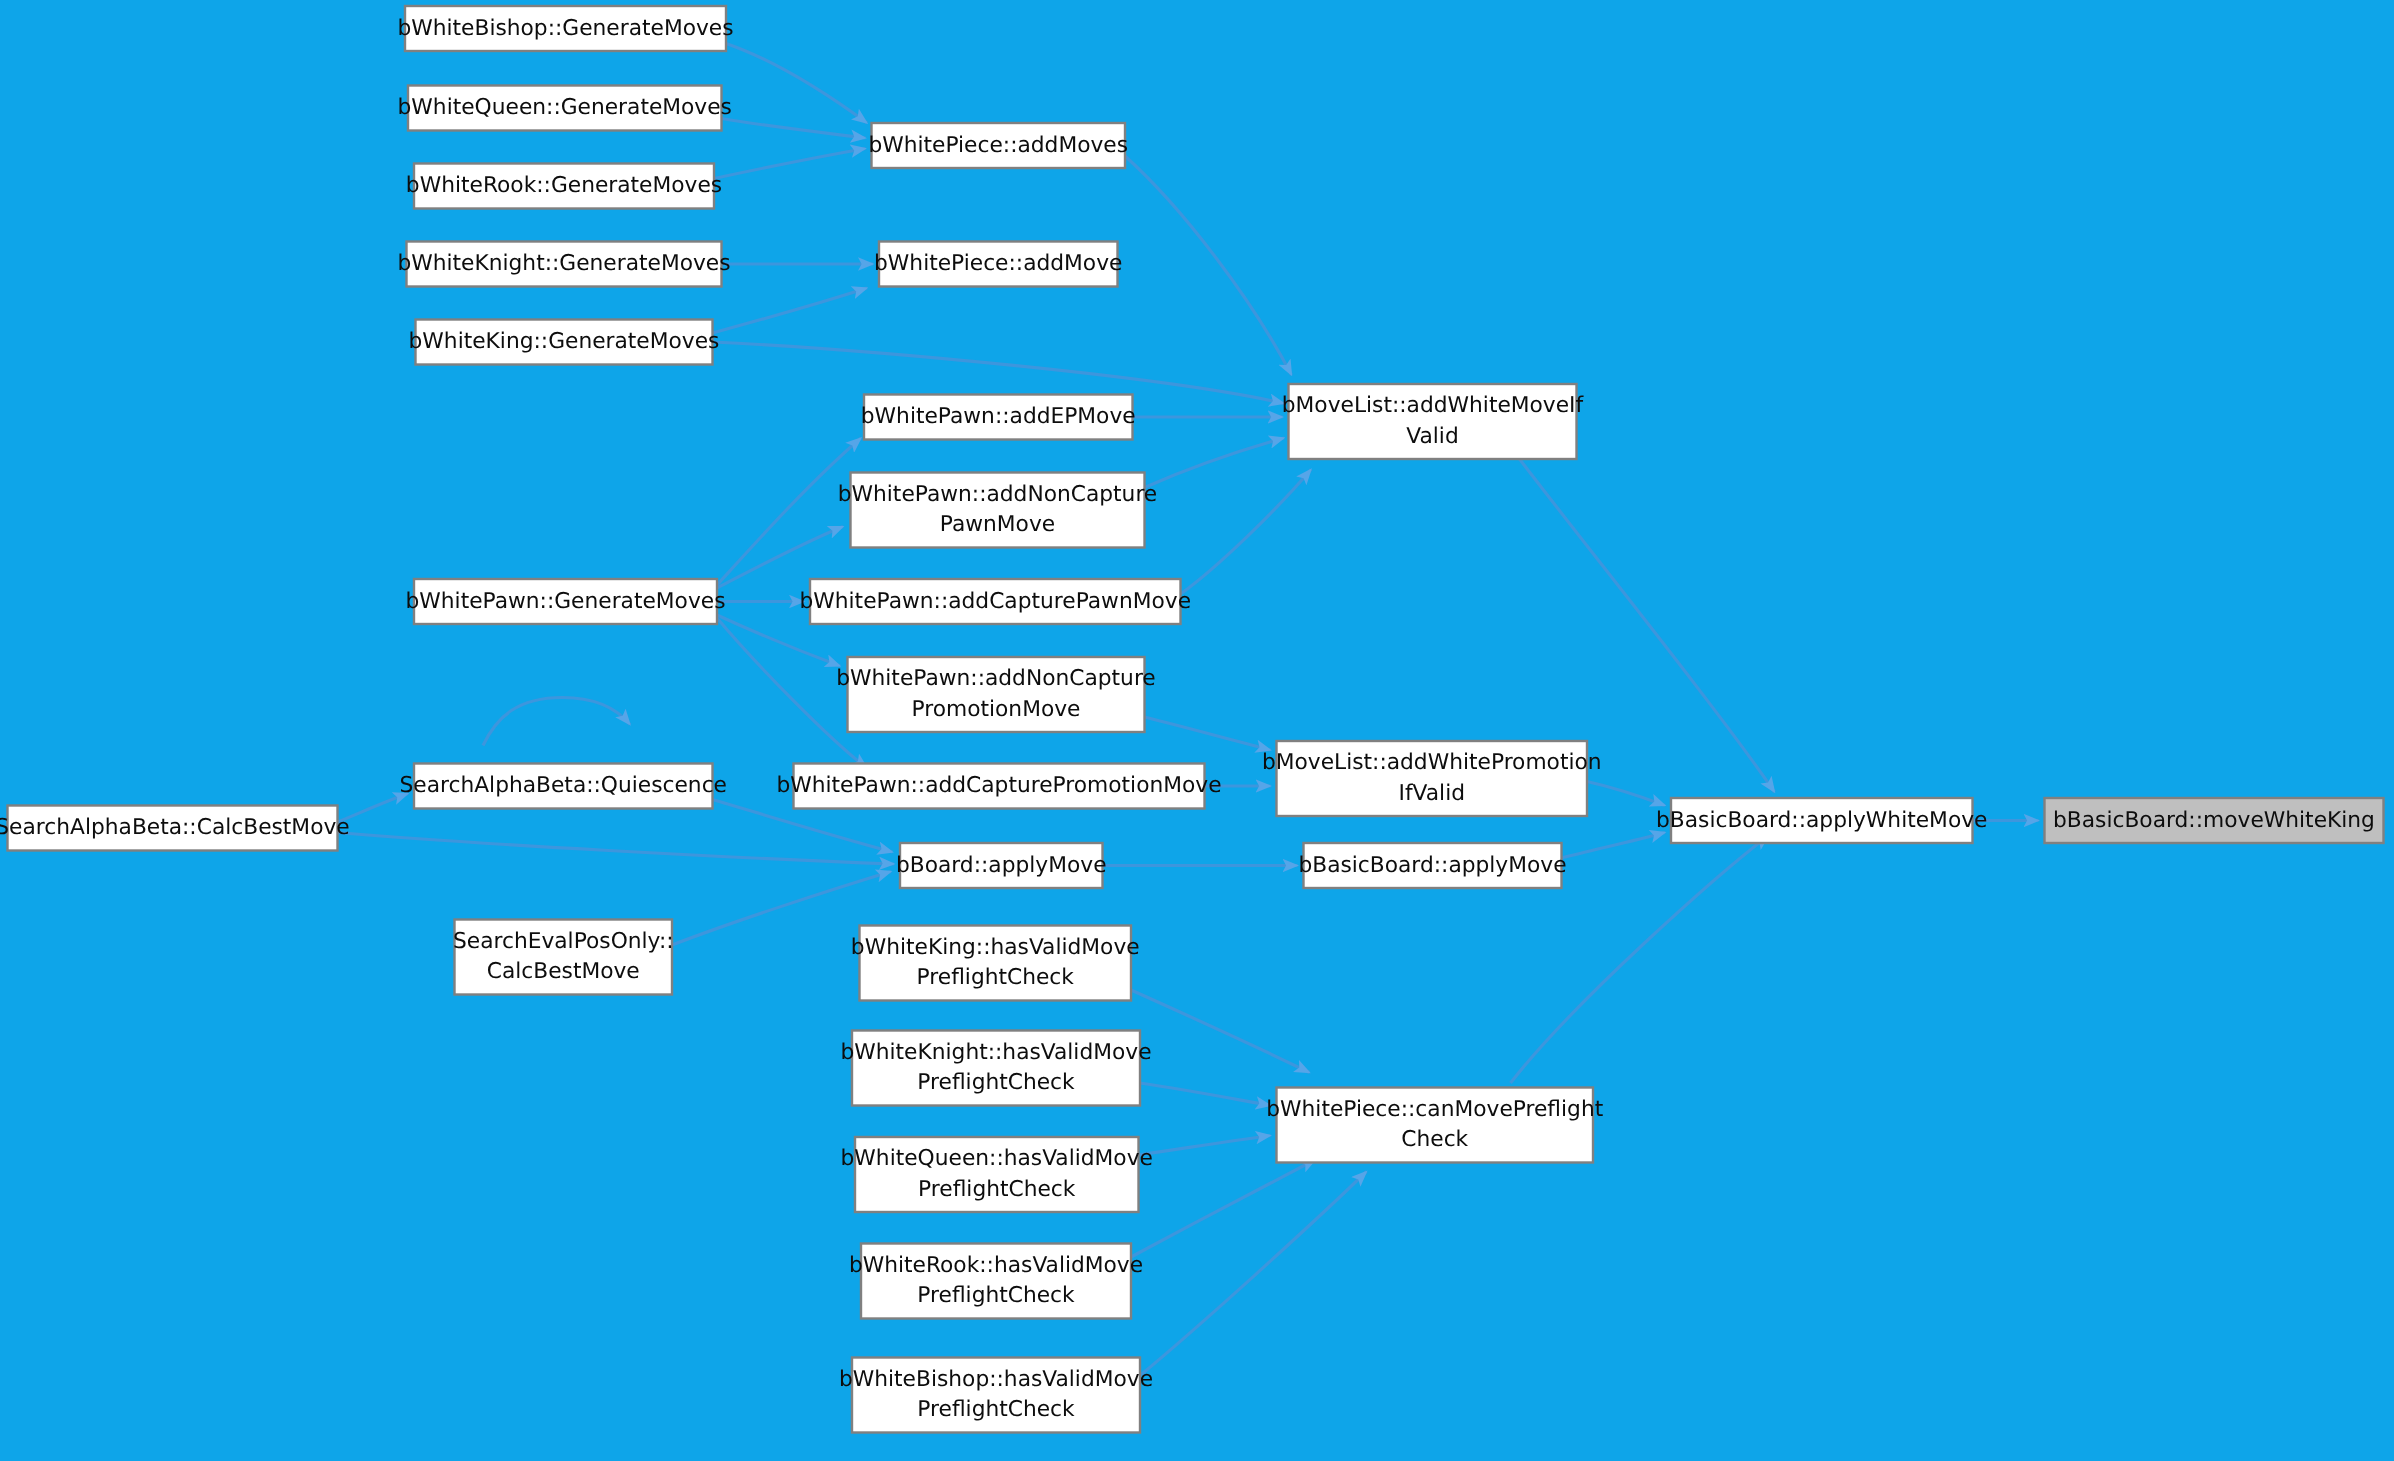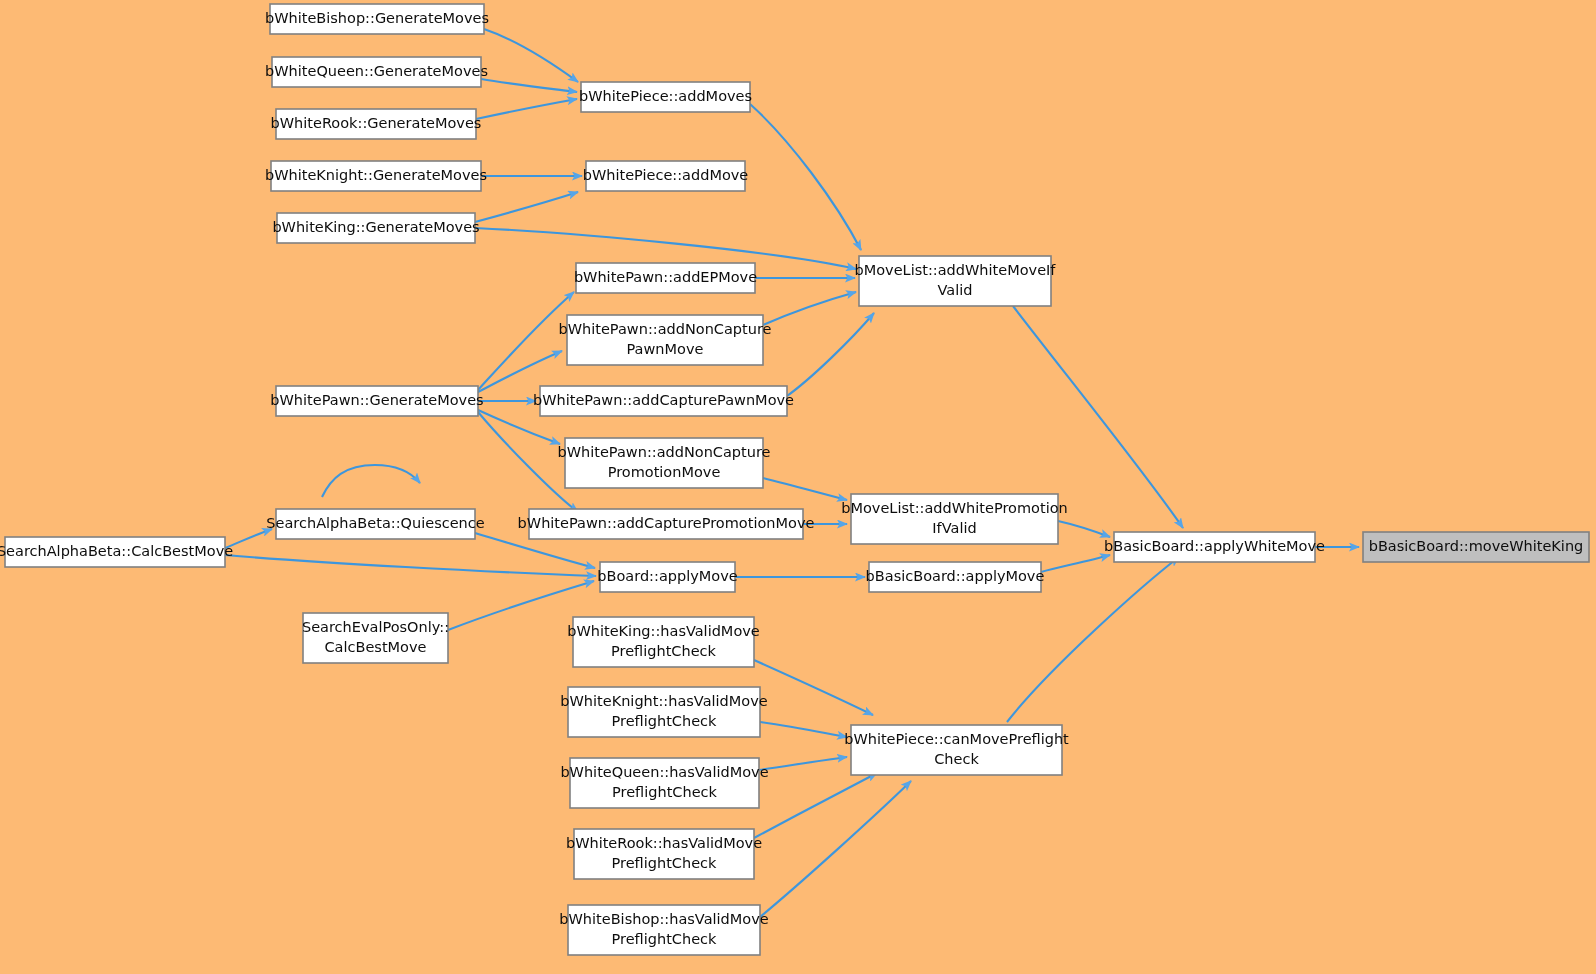--- a/index.html
+++ b/index.html
@@ -4,21 +4,21 @@
 <style>
   html, body {
     margin: 0;
     padding: 0;
     background: #000000;
   }
   #canvas-wrap {
     position: relative;
     width: 1596px;
     height: 974px;
-    background: #fdba74;
+    background: #0ea5e9;
     overflow: hidden;
   }
   svg#graph {
     position: absolute;
     left: 0;
     top: 0;
     width: 1596px;
     height: 974px;
     display: block;
   }

